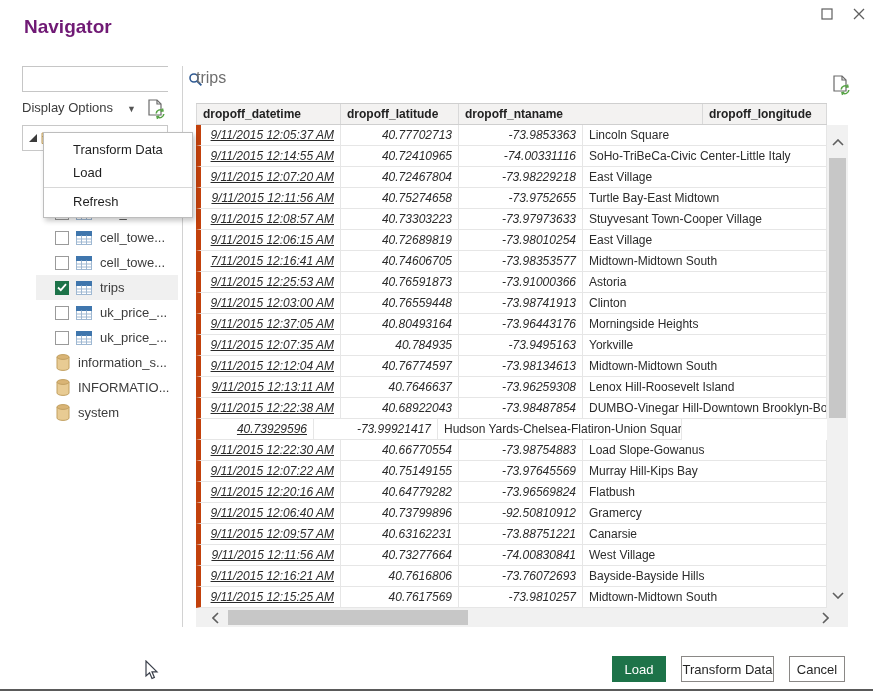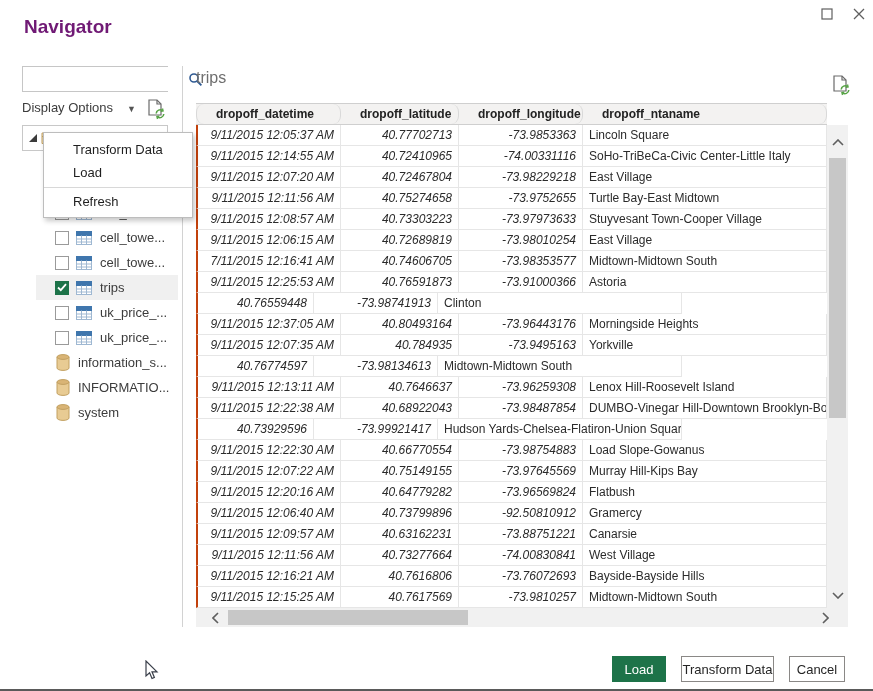--- a/index.html
+++ b/index.html
@@ -39,25 +39,25 @@
 
   
   .ctx-menu { position:absolute; left:43px; top:132px; width:150px; background:#fff; border:1px solid #bdbdbd; box-shadow:2px 3px 5px rgba(0,0,0,0.22); z-index:30; padding:5px 0 4px 0; }
   .ctx-item { height:23px; line-height:23px; padding-left:29px; font-size:13px; color:#1f1f1f; cursor:default; }
   .ctx-sep { border-top:1px solid #d8d8d8; margin:3px 0 2px 0; }
 
   
   .preview-title { position:absolute; left:196px; top:69px; font-size:16px; color:#6e6e6e; }
   .ptable { position:absolute; left:196px; top:103px; width:631px; }
   .thead { display:flex; height:22px; background:#f3f2f1; border-top:1px solid #cfcfcf; border-bottom:1px solid #cfcfcf; }
-  .thcell { font-size:12px; font-weight:700; color:#222; padding:3px 6px 0 19px; border-right:1px solid #d9d9d9; white-space:nowrap; overflow:hidden;border-radius:8px; }
+  .thcell { font-size:12px; font-weight:700; color:#222; padding:3px 6px 0 6px; border-right:1px solid #d9d9d9; white-space:nowrap; overflow:hidden; }
   .thcell:first-child { border-left:1px solid #d9d9d9; }
   .trow { display:flex; height:21px; }
   .tcell { font-size:12px; color:#2b2b2b; padding:3px 6px 0 6px; border-right:1px solid #e6e6e6; border-bottom:1px solid #e6e6e6; white-space:nowrap; overflow:hidden; }
-  .tcell:first-child { border-left:2px solid #c2410c; }
+  .tcell:first-child { border-left:5px solid #c2410c;text-decoration:underline; }
   .c0 { width:145px; } .c1 { width:118px; } .c2 { width:124px; } .c3 { width:244px; }
   .num { font-style:italic; text-align:right; }
   .txt { text-align:left; }
 
   
   .vscroll { position:absolute; left:827px; top:125px; width:21px; height:483px; background:#f1f1f1; }
   .vthumb { position:absolute; left:2px; top:33px; width:17px; height:260px; background:#c7c7c7; }
   .hscroll { position:absolute; left:196px; top:608px; width:652px; height:19px; background:#f1f1f1; }
   .hthumb { position:absolute; left:32px; top:2px; width:240px; height:15px; background:#c7c7c7; }
   .sb-arrow { position:absolute; display:flex; align-items:center; justify-content:center; }
@@ -253,22 +253,22 @@
         <path d="M16.5 10.5 l0.6 2.4 -2.4 0.4" stroke-width="1.3"></path>
           <path d="M11.5 21 l-0.6 -2.4 2.4 -0.4" stroke-width="1.3"></path>
       </g>
     </svg>
   </div>
 
   <div class="ptable">
     <div class="thead" id="thead">
         <div class="thcell c0">dropoff_datetime</div>
         <div class="thcell c1">dropoff_latitude</div>
+        <div class="thcell c3">dropoff_ntaname</div>
         <div class="thcell c2">dropoff_longitude</div>
-        <div class="thcell c3">dropoff_ntaname</div>
       </div>
     <div id="tbody">
         <div class="trow">
           <div class="tcell c0 num">9/11/2015 12:05:37 AM</div>
           <div class="tcell c1 num">40.77702713</div>
           <div class="tcell c2 num">-73.9853363</div>
           <div class="tcell c3 txt">Lincoln Square</div>
         </div>
         <div class="trow">
           <div class="tcell c0 num">9/11/2015 12:14:55 AM</div>
@@ -306,37 +306,39 @@
           <div class="tcell c2 num">-73.98353577</div>
           <div class="tcell c3 txt">Midtown-Midtown South</div>
         </div>
         <div class="trow">
           <div class="tcell c0 num">9/11/2015 12:25:53 AM</div>
           <div class="tcell c1 num">40.76591873</div>
           <div class="tcell c2 num">-73.91000366</div>
           <div class="tcell c3 txt">Astoria</div>
         </div>
         <div class="trow">
+          <div class="tcell c0 num">9/11/2015 12:03:00 AM</div>
           <div class="tcell c1 num">40.76559448</div>
           <div class="tcell c2 num">-73.98741913</div>
           <div class="tcell c3 txt">Clinton</div>
         </div>
         <div class="trow">
           <div class="tcell c0 num">9/11/2015 12:37:05 AM</div>
           <div class="tcell c1 num">40.80493164</div>
           <div class="tcell c2 num">-73.96443176</div>
           <div class="tcell c3 txt">Morningside Heights</div>
         </div>
         <div class="trow">
           <div class="tcell c0 num">9/11/2015 12:07:35 AM</div>
           <div class="tcell c1 num">40.784935</div>
           <div class="tcell c2 num">-73.9495163</div>
           <div class="tcell c3 txt">Yorkville</div>
         </div>
         <div class="trow">
+          <div class="tcell c0 num">9/11/2015 12:12:04 AM</div>
           <div class="tcell c1 num">40.76774597</div>
           <div class="tcell c2 num">-73.98134613</div>
           <div class="tcell c3 txt">Midtown-Midtown South</div>
         </div>
         <div class="trow">
           <div class="tcell c0 num">9/11/2015 12:13:11 AM</div>
           <div class="tcell c1 num">40.7646637</div>
           <div class="tcell c2 num">-73.96259308</div>
           <div class="tcell c3 txt">Lenox Hill-Roosevelt Island</div>
         </div>

